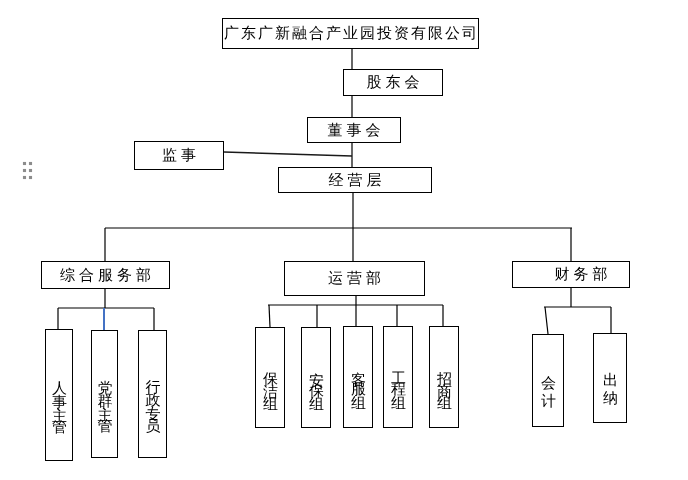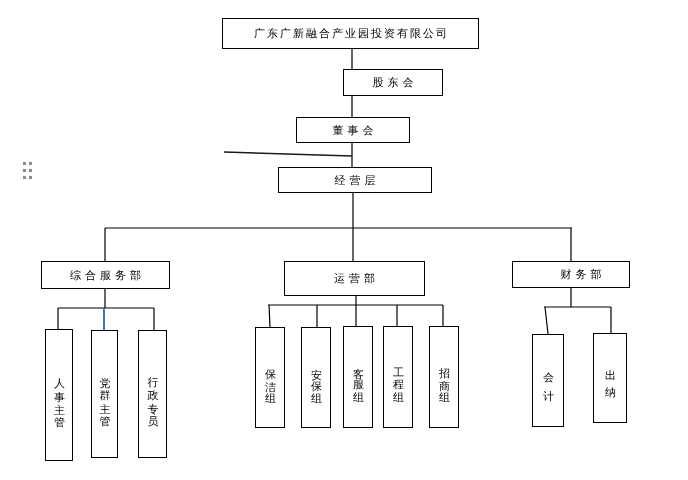--- a/index.html
+++ b/index.html
@@ -30,21 +30,21 @@
   }
   .ln       { stroke: var(--line); stroke-width: 1.2; fill: none; }
   .ln-thick { stroke: #1a1a1a; stroke-width: 1.6; }
   .ln-blue  { stroke: var(--selected-connector); stroke-width: 2; }
   .box {
     position: absolute;
     box-sizing: border-box;
     background: var(--box-fill);
     border: 1px solid var(--box-border);
     color: #000;
-    font-size: 11px;
+    font-size: 15px;
     display: flex;
     align-items: center;
     justify-content: center;
     white-space: nowrap;
     z-index: 2;
   }
   .hbox  { letter-spacing: 4px; text-indent: 4px; }
   .hbox-tight { letter-spacing: 2px; text-indent: 2px; }
   .vbox {
     writing-mode: vertical-rl;
@@ -116,24 +116,27 @@
   </div>
 
   <div class="box hbox-tight" style="left:222px; top:18px; width:257px; height:31px;">
     <span>广东广新融合产业园投资有限公司</span>
   </div>
 
   <div class="box hbox" style="left:303px; top:69px; width:100px; height:27px;margin-left:40px;">
     <span>股东会</span>
   </div>
 
-  <div class="box hbox" style="left:296px; top:117px; width:114px; height:26px;">
+  <div class="box hbox" style="left:307px; top:117px; width:94px; height:26px;">
     <span>董事会</span>
   </div>
 
+  <div class="box hbox" style="left:134px; top:141px; width:90px; height:29px;">
+    <span>监事</span>
+  </div>
 
   <div class="box hbox" style="left:278px; top:167px; width:154px; height:26px;">
     <span>经营层</span>
   </div>
 
   <div class="box hbox" style="left:41px; top:261px; width:129px; height:28px;">
     <span>综合服务部</span>
   </div>
   <div class="box hbox" style="left:284px; top:261px; width:141px; height:35px;">
     <span>运营部</span>

